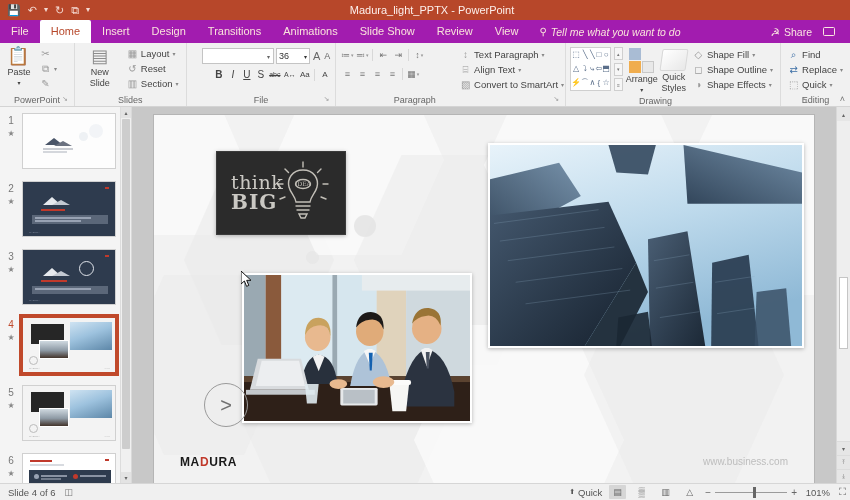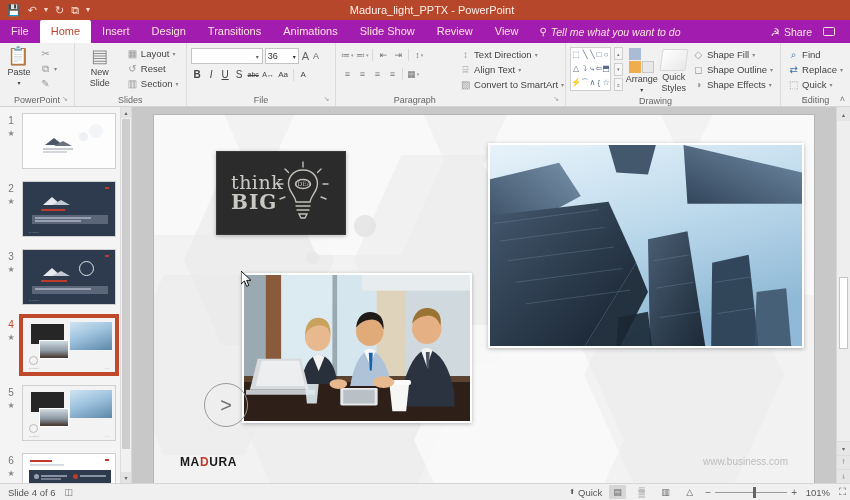--- a/index.html
+++ b/index.html
@@ -398,21 +398,21 @@
             <span class="ic">▥</span>
             <span>Section</span>
             <span class="carat">▾</span>
           </div>
         </div>
       </div>
       <div class="grp-label">Slides</div>
     </div>
 
     <div class="grp fontgrp">
-      <div class="grp-body" style="flex-direction:column; gap:0;">
+      <div class="grp-body" style="flex-direction:column; gap:0;align-items:flex-end;">
         <div class="fontrow1">
           <div class="fontbox">
             <span style="flex:1;"></span>
             <span style="font-size:6px;">▾</span>
           </div>
           <div class="sizebox">
             <span>36</span>
             <span style="font-size:6px;">▾</span>
           </div>
           <span class="ABig">A</span>
@@ -459,21 +459,21 @@
       <div class="grp-label" style="margin-left:40px;">
         <span>Paragraph</span>
       </div>
     </div>
 
     <div class="grp" style="width:112px; border-left:none;">
       <div class="grp-body">
         <div class="smallcol" style="padding-top:3px;">
           <div class="smallbtn">
             <span class="ic">↕</span>
-            <span>Text Direction</span>
+            <span>Text Paragraph</span>
             <span class="carat">▾</span>
           </div>
           <div class="smallbtn">
             <span class="ic">⌸</span>
             <span>Align Text</span>
             <span class="carat">▾</span>
           </div>
           <div class="smallbtn">
             <span class="ic">▧</span>
             <span>Convert to SmartArt</span>

